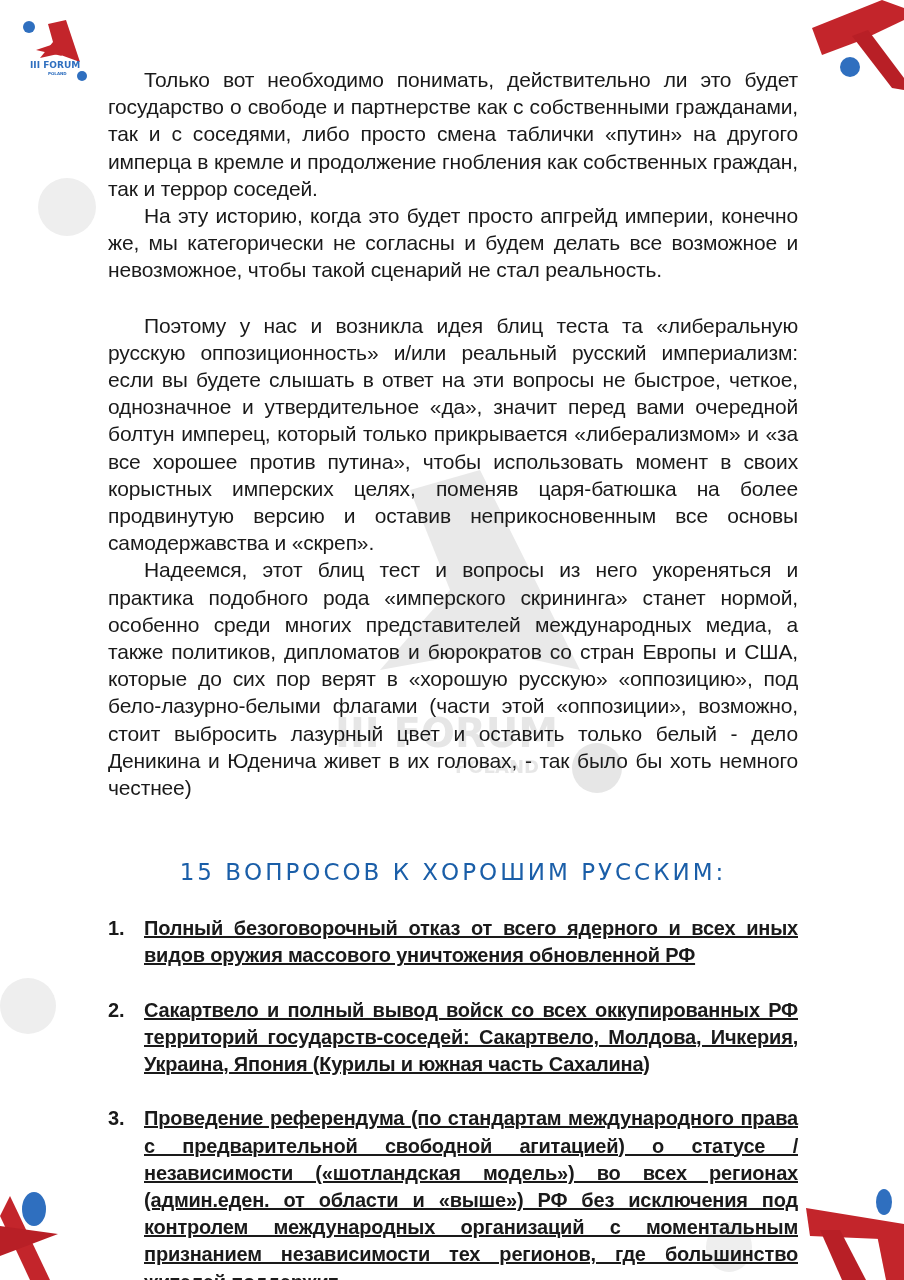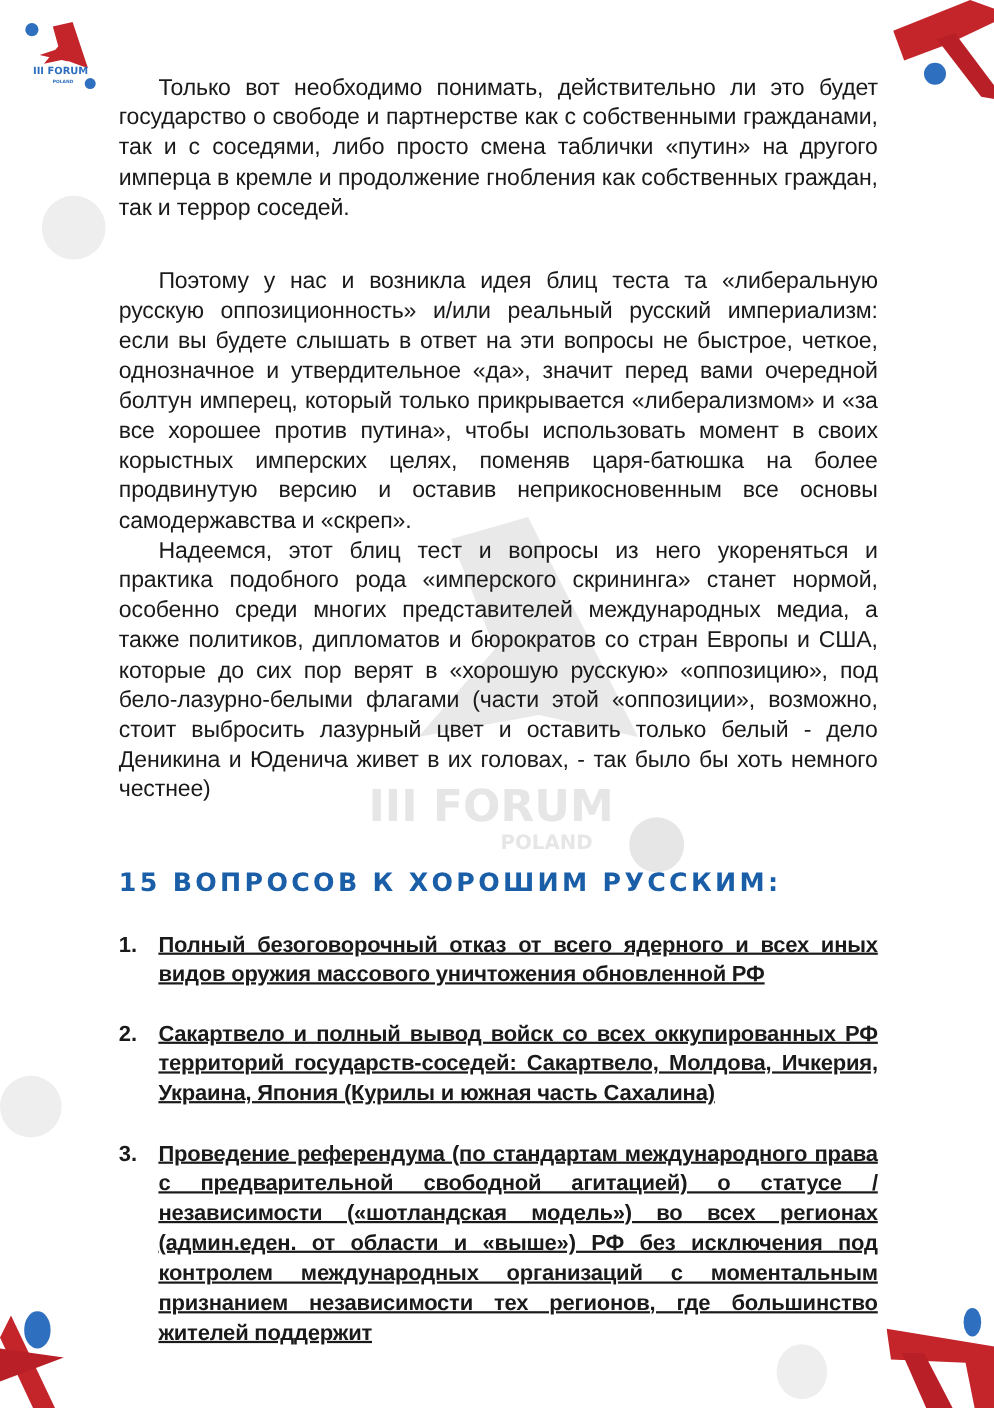--- a/index.html
+++ b/index.html
@@ -12,24 +12,24 @@
     .deco { position: absolute; }
     .circle-blue { background: #2f6fbf; border-radius: 50%; }
     .circle-grey { background: #eeeeee; border-radius: 50%; }
     .page {
       position: absolute; left: 108px; top: 66px; width: 690px;
     }
     .para {
       font-size: 21px; line-height: 27.2px; text-align: justify;
       text-indent: 36px; margin: 0; letter-spacing: -0.15px;
     }
-    .para.gap { margin-top: 40px; }
+    .para.gap { margin-top: 28px; }
     .heading {
-      margin: 58px 0 0 0; text-align: left;
-      font-family: "DejaVu Sans", sans-serif; font-weight: bold;
+      margin: 58px 0 0 0; text-align: center;
+      font-family: "DejaVu Sans", sans-serif; font-weight: normal;
       font-size: 23px; letter-spacing: 3px; color: #1a5ea8;
       text-transform: uppercase;
     }
     .qlist { margin: 30px 0 0 0; padding: 0; list-style: none; }
     .qitem {
       display: flex; font-weight: bold; font-size: 20px; line-height: 27.2px;
       margin-bottom: 27px;
     }
     .qnum { width: 36px; flex: none; }
     .qtext { flex: 1; text-align: justify; letter-spacing: -0.2px; text-decoration: underline; }
@@ -89,20 +89,21 @@
 <div class="watermark">
   <svg width="360" height="260" viewBox="0 0 360 260">
     <polygon points="130,20 200,0 300,200 210,180 100,200 170,120" fill="#888"></polygon>
   </svg>
   <div class="wm-text" style="left:55px; top:240px; font-size:40px;">III FORUM</div>
   <div class="wm-text" style="left:175px; top:286px; font-size:18px;">POLAND</div>
 </div>
 
 <div class="page">
   <p class="para">Только вот необходимо понимать, действительно ли это будет государство о свободе и партнерстве как с собственными гражданами, так и с соседями, либо просто смена таблички «путин» на другого имперца в кремле и продолжение гнобления как собственных граждан, так и террор соседей.</p>
+  <p class="para">На эту историю, когда это будет просто апгрейд империи, конечно же, мы категорически не согласны и будем делать все возможное и невозможное, чтобы такой сценарий не стал  реальность.</p>
   <p class="para gap">Поэтому у нас и возникла идея блиц теста та «либеральную русскую оппозиционность» и/или реальный русский империализм: если вы будете слышать в ответ на эти вопросы не быстрое, четкое, однозначное и утвердительное «да», значит перед вами очередной болтун имперец, который только прикрывается «либерализмом» и «за все хорошее против путина», чтобы использовать момент в своих корыстных имперских целях, поменяв царя-батюшка на более продвинутую версию и оставив неприкосновенным все основы самодержавства и «скреп».</p>
   <p class="para">Надеемся, этот блиц тест и вопросы из него укореняться и практика подобного рода «имперского скрининга» станет нормой, особенно среди многих представителей международных медиа, а также политиков, дипломатов и бюрократов со стран Европы и США, которые до сих пор верят в «хорошую русскую» «оппозицию», под бело-лазурно-белыми флагами (части этой «оппозиции», возможно, стоит выбросить лазурный цвет и оставить только белый - дело Деникина и Юденича живет в их головах, - так было бы хоть немного честнее)</p>
 
   <h2 class="heading">15 вопросов к хорошим русским:</h2>
 
   <ol class="qlist">
     <li class="qitem">
       <span class="qnum">1.</span>
       <span class="qtext">Полный безоговорочный отказ от всего ядерного и всех иных видов оружия массового уничтожения обновленной РФ</span>
     </li>

